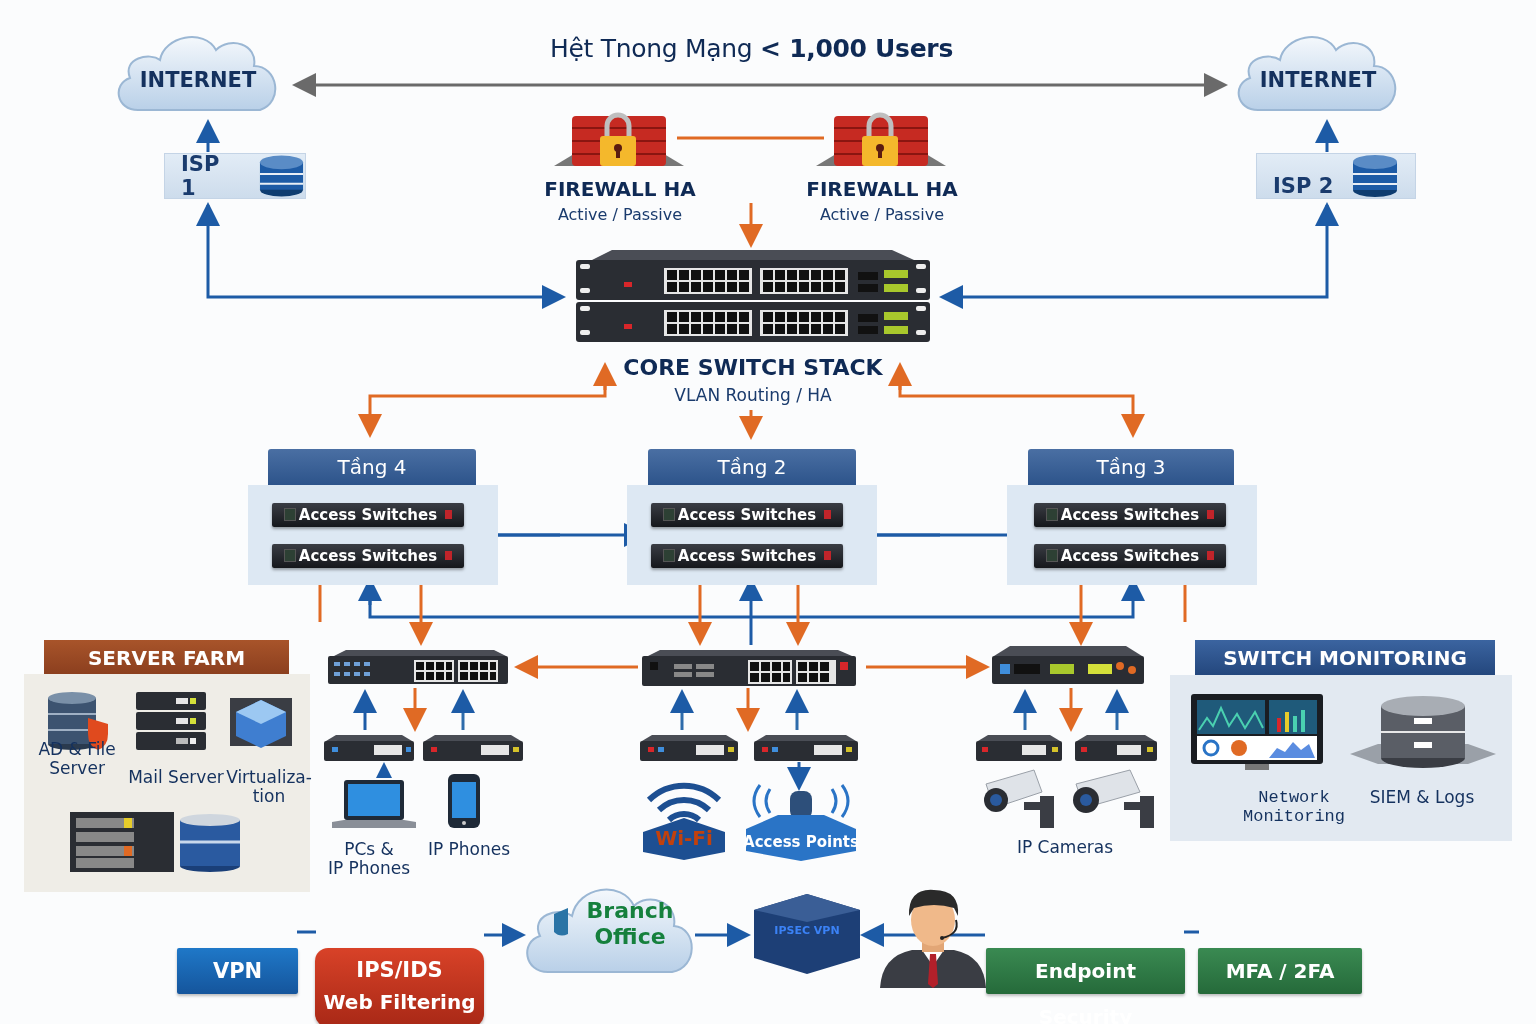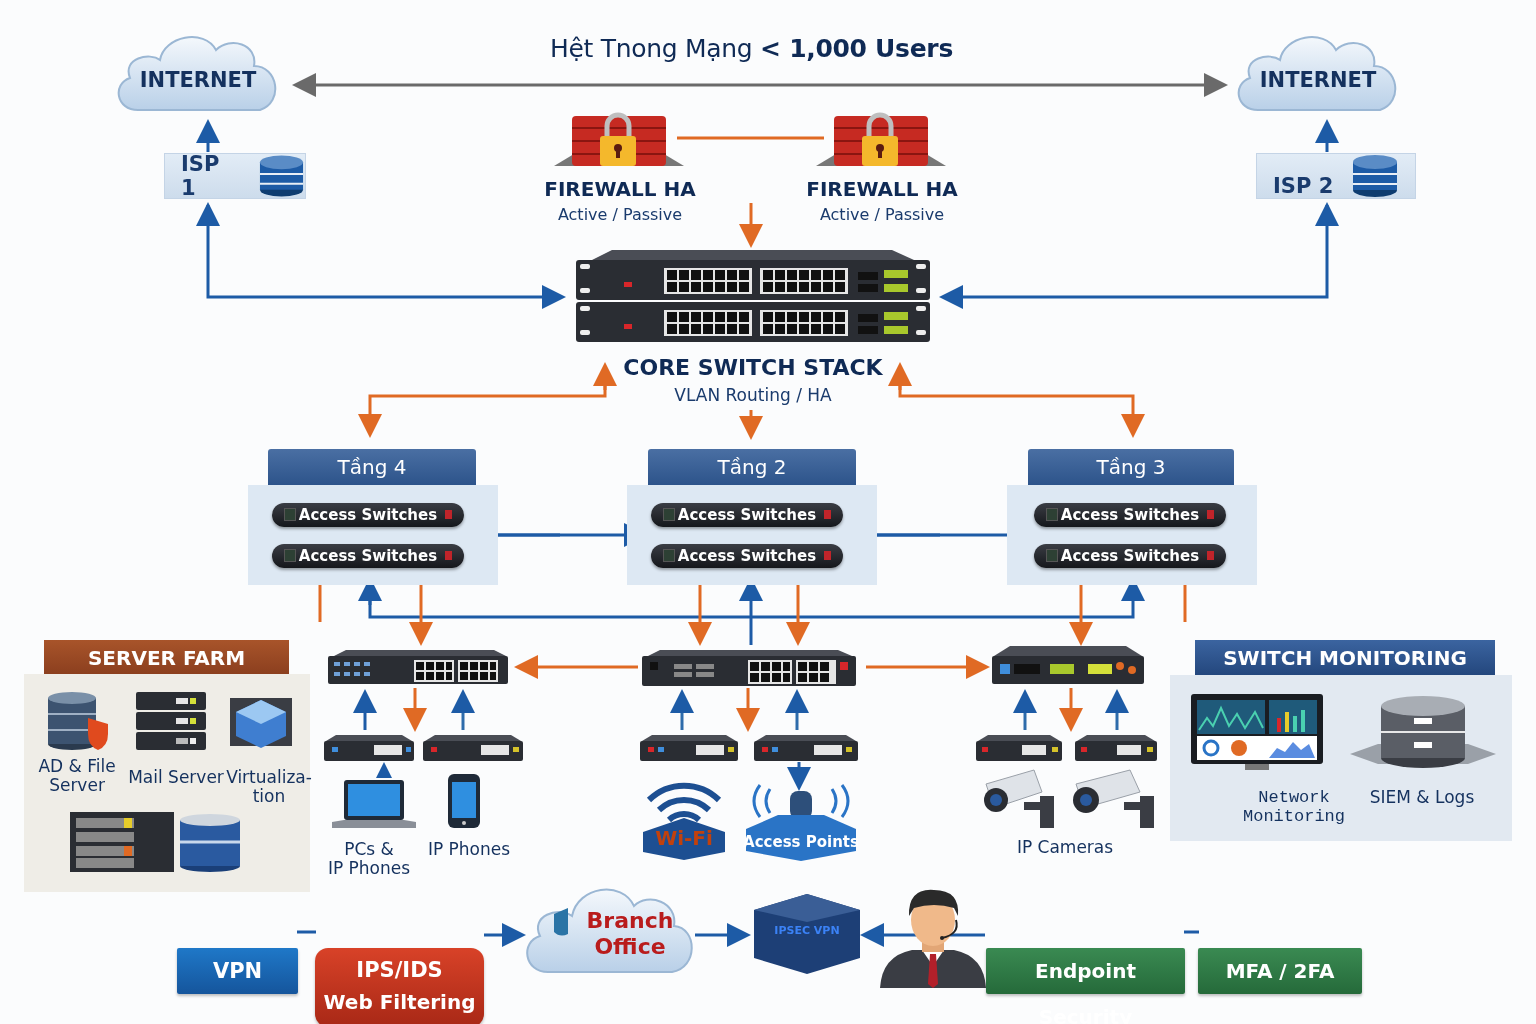--- a/index.html
+++ b/index.html
@@ -16,21 +16,21 @@
   .isp span { font-weight: bold; font-size: 21px; color: #1a3b6d; }
 
   .fw-label { text-align: center; font-weight: bold; font-size: 20px; color: #0f2a55; }
   .fw-sub { text-align: center; font-size: 16px; color: #1a3b6d; }
 
   .core-label { text-align: center; font-weight: bold; font-size: 22px; color: #0f2a55; }
   .core-sub { text-align: center; font-size: 17px; color: #1a3b6d; }
 
   .floor-head { background: linear-gradient(#4a6fa3, #2b5289); color: #fff; font-size: 20px; text-align: center; line-height: 36px; border-radius: 3px 3px 0 0; }
   .floor-box { background: #dde8f3; }
-  .acc-sw { height: 24px; background: linear-gradient(#3a3d44, #15171b); border-radius: 12px; color: #fff; font-weight: bold; font-size: 15px; text-align: center; line-height: 24px; box-shadow: 0 2px 3px rgba(0,0,0,0.35); }
+  .acc-sw { height: 24px; background: linear-gradient(#3a3d44, #15171b); border-radius: 2px; color: #fff; font-weight: bold; font-size: 15px; text-align: center; line-height: 24px; box-shadow: 0 2px 3px rgba(0,0,0,0.35); }
   .acc-sw .led { position: absolute; right: 12px; top: 7px; width: 7px; height: 9px; background: #c0242a; }
   .acc-sw .port { position: absolute; left: 12px; top: 5px; width: 12px; height: 13px; background: #2d4034; border: 1px solid #555; }
 
   .panel-head { color: #fff; font-weight: bold; font-size: 20px; text-align: center; line-height: 36px; }
   .label-sm { font-size: 17px; color: #14315e; text-align: center; line-height: 19px; }
 
   .btn-box { color: #fff; font-weight: bold; text-align: center; border-radius: 2px; box-shadow: 0 2px 3px rgba(0,0,0,0.25); margin-top: 40px; }
 </style>
 </head>
 <body>
@@ -518,21 +518,21 @@
 <div class="abs" style="left:44px;top:690px;width:68px;height:62px;">
   <svg width="68" height="62" viewBox="0 0 68 62">
       <ellipse cx="28" cy="54" rx="24" ry="6" fill="#2a3a4e"></ellipse>
       <rect x="4" y="8" width="48" height="46" fill="#3c5370"></rect>
       <line x1="4" y1="24" x2="52" y2="24" stroke="#9fb0c4" stroke-width="2"></line>
       <line x1="4" y1="40" x2="52" y2="40" stroke="#9fb0c4" stroke-width="2"></line>
       <ellipse cx="28" cy="8" rx="24" ry="6" fill="#7a90a8"></ellipse>
       <path d="M44,28 L64,34 V44 Q64,56 54,60 Q44,56 44,44 Z" fill="#e04a1e"></path>
     </svg>
 </div>
-<div class="abs label-sm" style="left:30px;top:757px;width:94px;">AD &amp; File<br>Server</div>
+<div class="abs label-sm" style="left:30px;top:740px;width:94px;">AD &amp; File<br>Server</div>
 
 <div class="abs" style="left:134px;top:690px;width:74px;height:62px;">
   <svg width="74" height="62" viewBox="0 0 74 62">
       <rect x="2" y="2" width="70" height="18" rx="2" fill="#2a2d33"></rect>
       <rect x="2" y="22" width="70" height="18" rx="2" fill="#2a2d33"></rect>
       <rect x="2" y="42" width="70" height="18" rx="2" fill="#2a2d33"></rect>
       <rect x="42" y="8" width="12" height="6" fill="#e6e6e6"></rect>
       <rect x="56" y="8" width="6" height="6" fill="#d4e03a"></rect>
       <rect x="42" y="28" width="12" height="6" fill="#e6e6e6"></rect>
       <rect x="56" y="28" width="6" height="6" fill="#d4e03a"></rect>
@@ -605,21 +605,21 @@
 <div class="abs btn-box" style="left:315px;top:908px;width:169px;height:79px;background:linear-gradient(#d84228,#a82816);border-radius:13px;">
   <div style="font-size:21px;margin-top:10px;">IPS/IDS</div>
   <div style="font-size:20px;margin-top:8px;">Web Filtering</div>
 </div>
 
 <div class="abs" style="left:518px;top:876px;width:182px;height:104px;">
   <svg width="182" height="104" viewBox="0 0 182 104">
     <path d="M30,96 C6,96 2,66 22,60 C12,40 40,30 54,40 C60,10 104,4 116,30 C130,16 160,26 156,50 C180,52 180,92 154,96 Z" fill="url(#cg)" stroke="#9bb7d4" stroke-width="2"></path>
     <path d="M36,38 L50,32 L50,58 Q42,62 36,56 Z" fill="#2a74a6"></path>
   </svg>
-  <div class="abs" style="left:52px;top:32px;width:120px;text-align:center;font-weight:bold;font-size:22px;color:#b91c1c;line-height:26px;">
+  <div class="abs" style="left:52px;top:22px;width:120px;text-align:center;font-weight:bold;font-size:22px;color:#15803d;line-height:26px;">
     <div>Branch</div>
     <div>Office</div>
   </div>
 </div>
 
 <div class="abs" style="left:750px;top:892px;width:114px;height:84px;">
   <svg width="114" height="84" viewBox="0 0 114 84">
     <polygon points="57,2 110,18 110,66 57,82 4,66 4,18" fill="#1d3f76"></polygon>
     <polygon points="57,2 110,18 57,30 4,18" fill="#3a5e96"></polygon>
   </svg>

